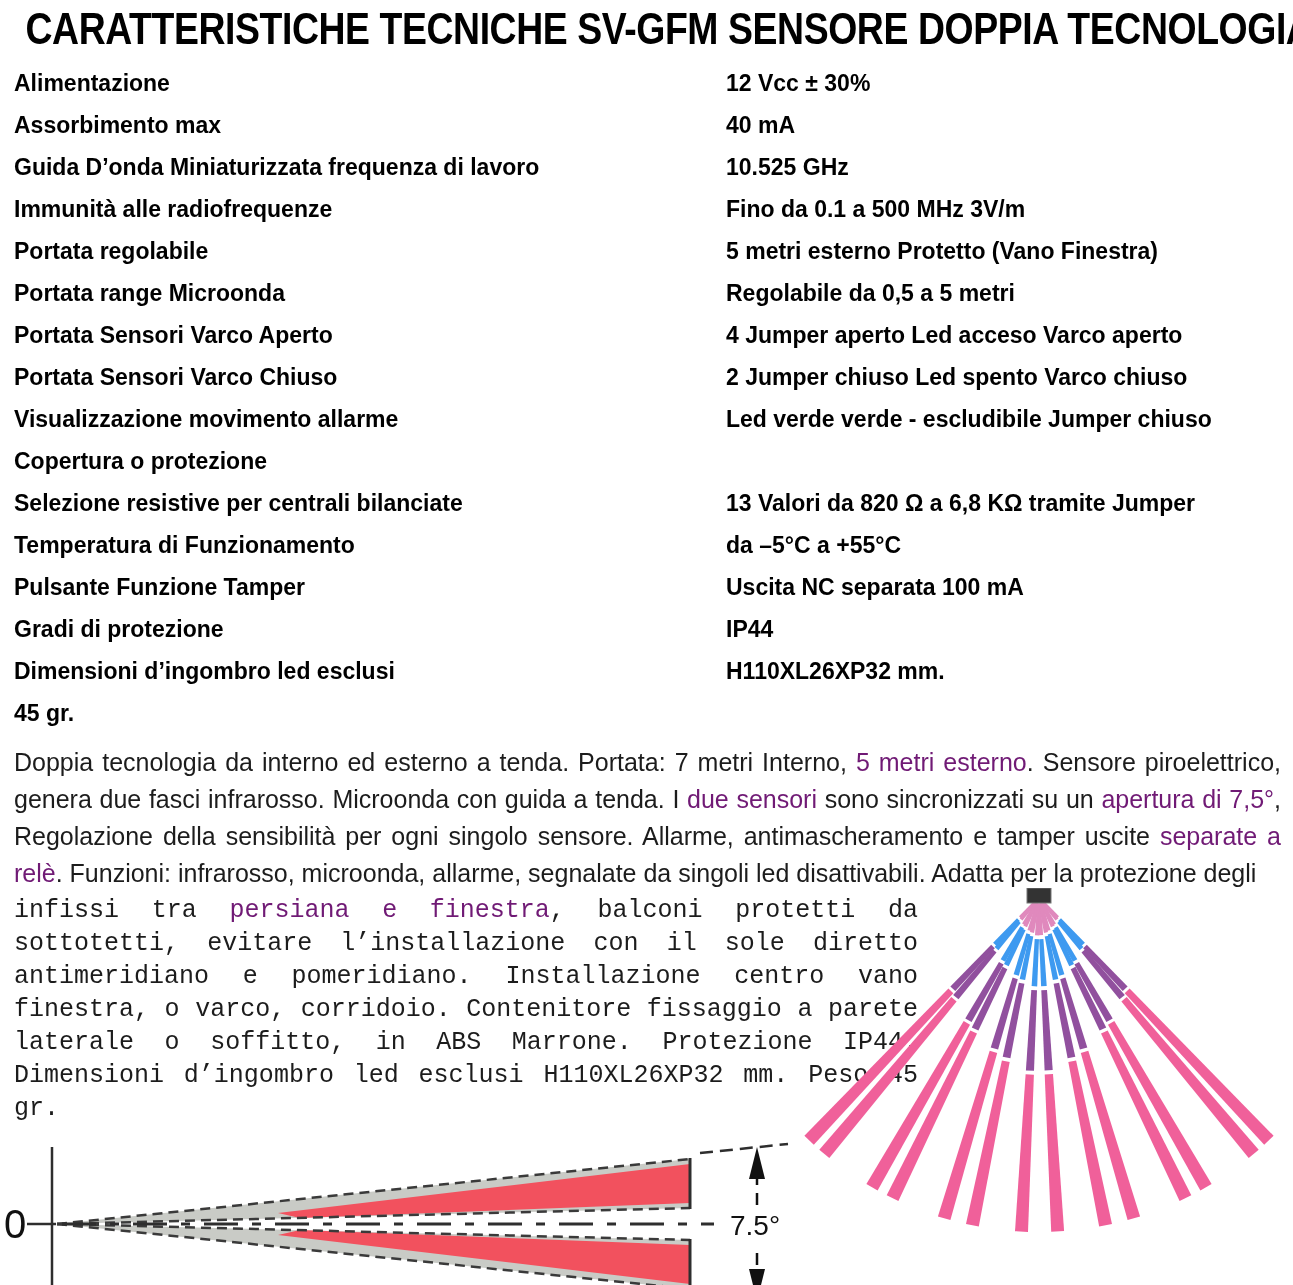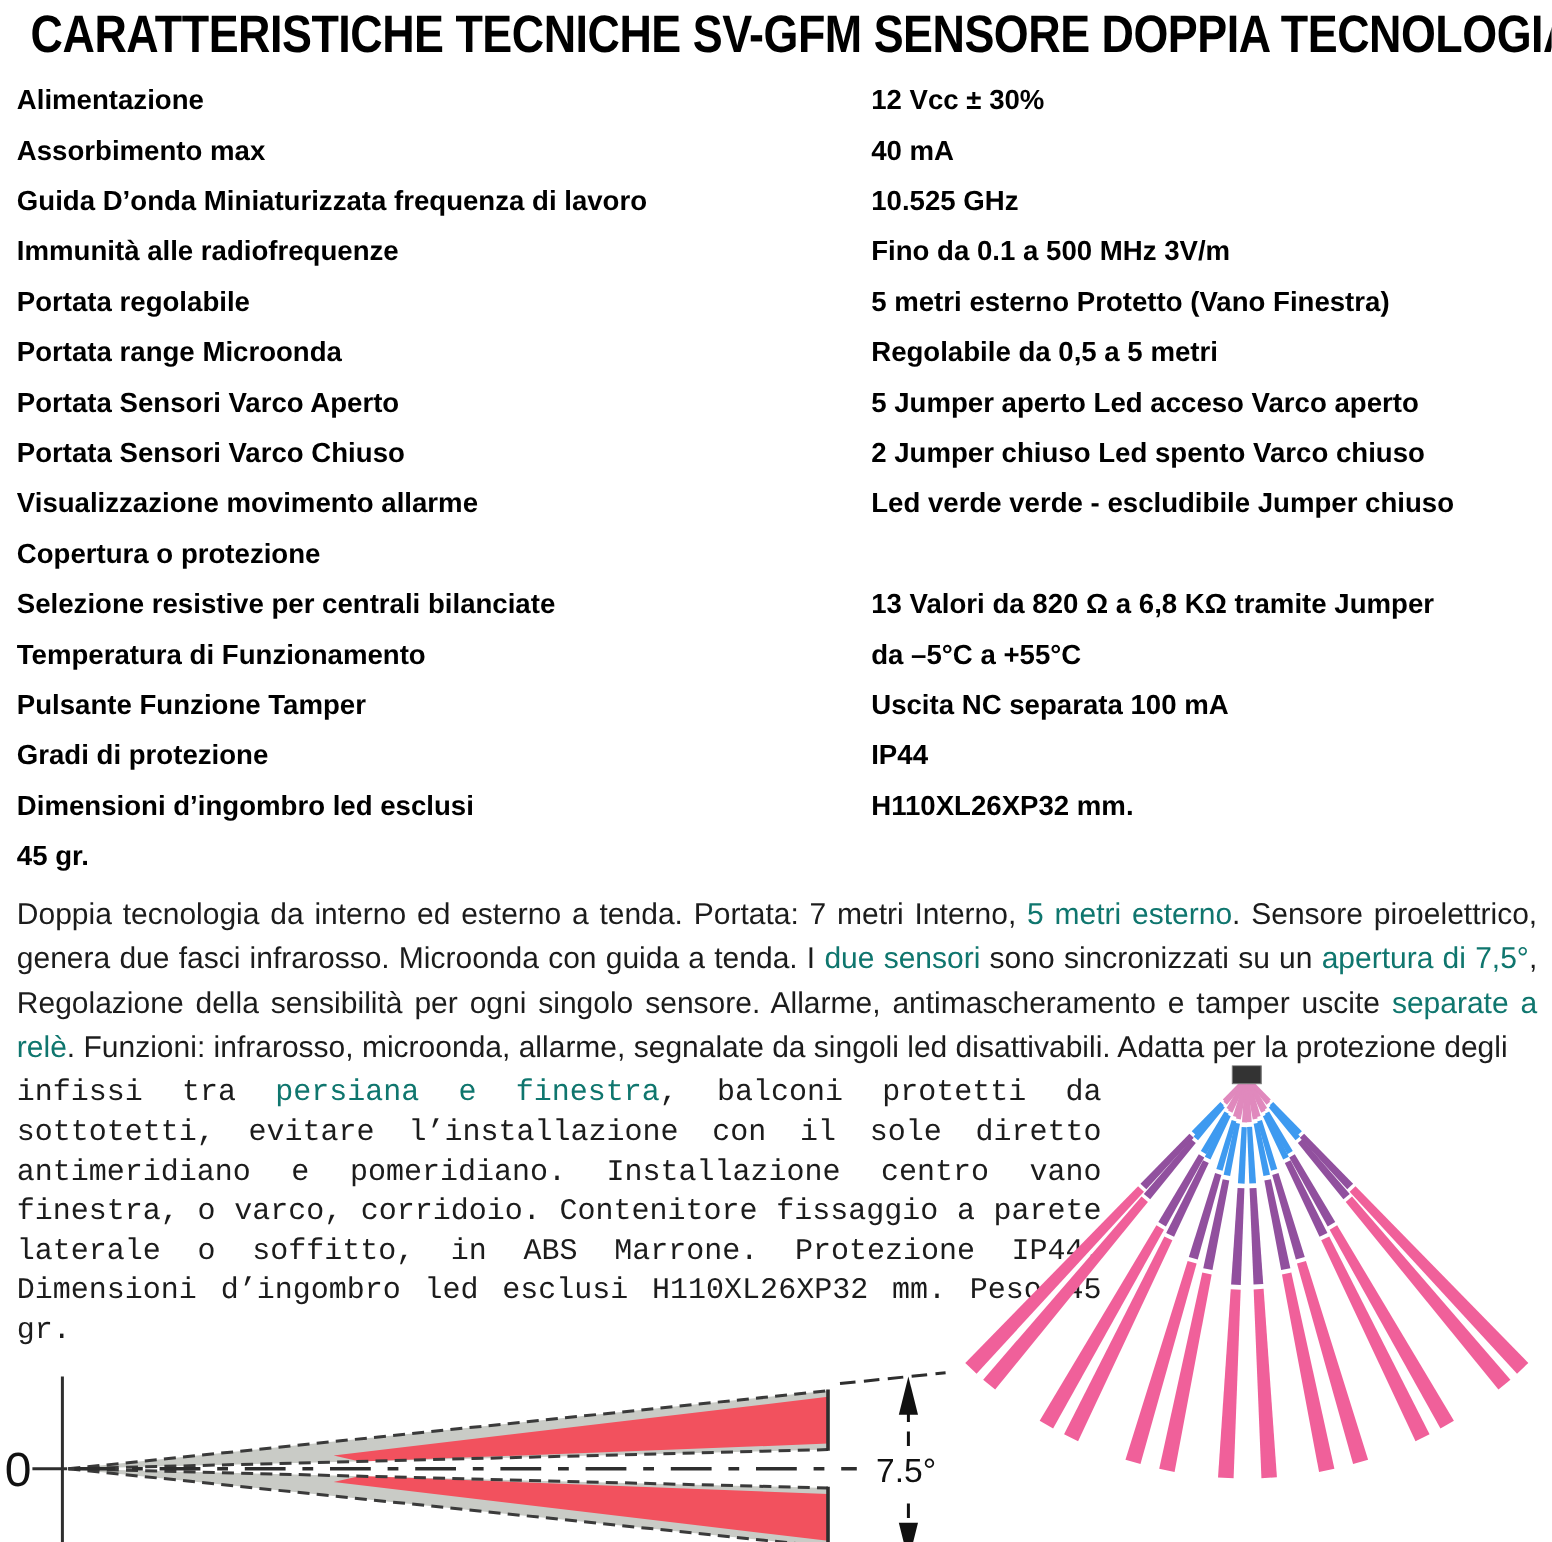--- a/index.html
+++ b/index.html
@@ -23,21 +23,21 @@
     font-size:25px;line-height:37px;text-align:justify;color:#1c1c1c;
     padding:0 12px 0 14px;margin-top:10px;
   }
   .bottom-zone{position:relative;margin-top:2px;height:372px;}
   .desc2{
     font-size:25px;line-height:33px;text-align:justify;color:#1c1c1c;
     width:918px;padding-left:14px;min-height:160px;box-sizing:border-box;font-family:Liberation Mono, monospace;
   }
   .side-diagram{display:block;margin-top:6px;}
   .fan-diagram{position:absolute;top:-6px;right:2px;}
-  .blue-seg{color:#0f766e;}
+  .blue-seg{color:#701a75;}
 </style>
 </head>
 <body>
 
 <div class="page-title">CARATTERISTICHE TECNICHE SV-GFM SENSORE DOPPIA TECNOLOGIA</div>
 
 <div class="spec-table">
     <div class="spec-row">
       <div class="spec-label">Alimentazione</div>
       <div class="spec-value">12 Vcc ± 30%</div>
@@ -57,21 +57,21 @@
     <div class="spec-row">
       <div class="spec-label">Portata regolabile</div>
       <div class="spec-value">5 metri esterno Protetto (Vano Finestra)</div>
     </div>
     <div class="spec-row">
       <div class="spec-label">Portata range Microonda</div>
       <div class="spec-value">Regolabile da 0,5 a 5 metri</div>
     </div>
     <div class="spec-row">
       <div class="spec-label">Portata Sensori Varco Aperto</div>
-      <div class="spec-value">5 Jumper aperto Led acceso Varco aperto</div>
+      <div class="spec-value">4 Jumper aperto Led acceso Varco aperto</div>
     </div>
     <div class="spec-row">
       <div class="spec-label">Portata Sensori Varco Chiuso</div>
       <div class="spec-value">2 Jumper chiuso Led spento Varco chiuso</div>
     </div>
     <div class="spec-row">
       <div class="spec-label">Visualizzazione movimento allarme</div>
       <div class="spec-value">Led verde verde - escludibile Jumper chiuso</div>
     </div>
     <div class="spec-row">

